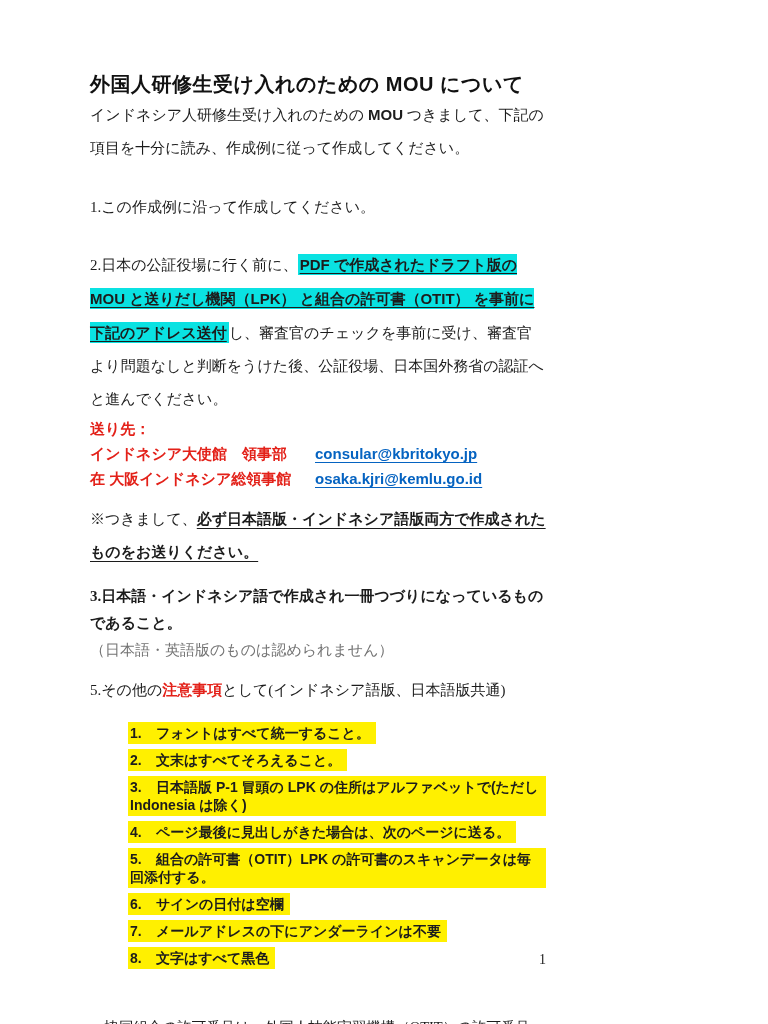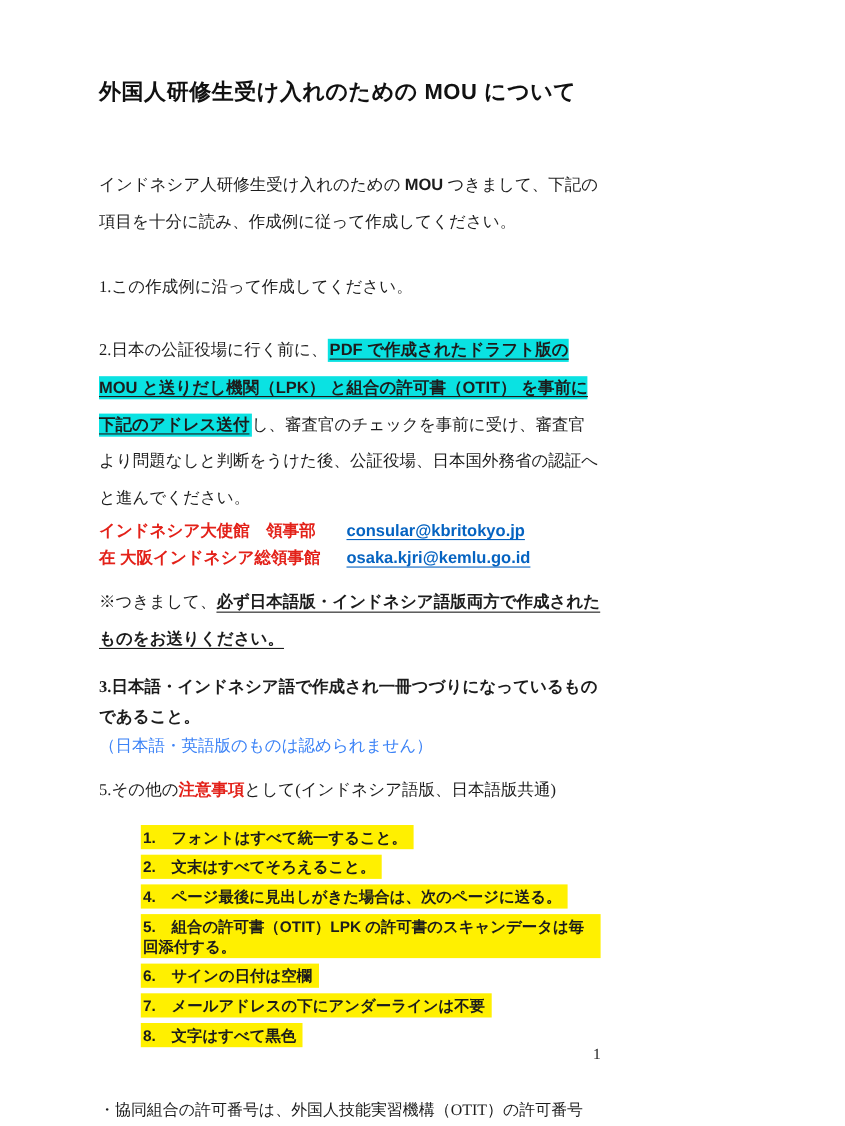--- a/index.html
+++ b/index.html
@@ -29,21 +29,20 @@
   h1.doc-title{
     font-family:"Liberation Sans","DejaVu Sans",sans-serif;
     font-size:20px;
     line-height:28px;
     font-weight:bold;
     color:#111;
     letter-spacing:0.5px;
   }
   p{font-size:15px;}
   .intro{
-    margin-top:54px;
     line-height:33px;
   }
   .intro b{font-family:"Liberation Sans",sans-serif;}
   .step1{
     margin-top:26px;
     line-height:33px;
   }
   .step2{
     margin-top:24px;
     line-height:33px;
@@ -87,21 +86,21 @@
     text-underline-offset:4px;
     padding-right:10px;
   }
   .step3{
     margin-top:14px;
     line-height:27px;
     font-weight:bold;
   }
   .step3-sub{
     line-height:27px;
-    color:#3b82f6;
+    color:#737373;
   }
   .step4{
     margin-top:16px;
     line-height:32px;
   }
   .step4 span{
     font-weight:bold;
     text-decoration:underline;
     text-underline-offset:4px;
   }
@@ -150,20 +149,21 @@
 
     <h1 class="doc-title">外国人研修生受け入れのための MOU について</h1>
 
     <p class="intro"><span>インドネシア人研修生受け入れのための </span><b>MOU</b><span> つきまして、下記の項目を十分に読み、作成例に従って作成してください。</span></p>
 
     <p class="step1">1.この作成例に沿って作成してください。</p>
 
     <p class="step2"><span>2.日本の公証役場に行く前に、</span><span class="cyan">PDF で作成されたドラフト版の MOU と送りだし機関（LPK） と組合の許可書（OTIT） を事前に下記のアドレス送付</span><span>し、審査官のチェックを事前に受け、審査官より問題なしと判断をうけた後、公証役場、日本国外務省の認証へと進んでください。</span></p>
 
     <div class="recipients">
+      <p class="red bold gothic">送り先：</p>
       <div class="recipient-row">
         <span class="recipient-name">インドネシア大使館　領事部</span>
         <a class="email">consular@kbritokyo.jp</a>
       </div>
       <div class="recipient-row">
         <span class="recipient-name">在 大阪インドネシア総領事館</span>
         <a class="email">osaka.kjri@kemlu.go.id</a>
       </div>
     </div>
 
@@ -171,20 +171,21 @@
 
     <p class="step3">3.日本語・インドネシア語で作成され一冊つづりになっているものであること。</p>
     <p class="step3-sub">（日本語・英語版のものは認められません）</p>
 
 
     <p class="step5"><span>5.その他の</span><span class="red bold">注意事項</span><span>として(インドネシア語版、日本語版共通)</span></p>
 
     <div class="notes">
       <div class="note-item"><span class="hl"><span class="num">1.</span><span>フォントはすべて統一すること。</span></span></div>
       <div class="note-item"><span class="hl"><span class="num">2.</span><span>文末はすべてそろえること。</span></span></div>
+      <div class="note-item"><span class="hl"><span class="num">3.</span><span>日本語版 P-1 冒頭の LPK の住所はアルファベットで(ただし Indonesia は除く)</span></span></div>
       <div class="note-item"><span class="hl"><span class="num">4.</span><span>ページ最後に見出しがきた場合は、次のページに送る。</span></span></div>
       <div class="note-item"><span class="hl"><span class="num">5.</span><span>組合の許可書（OTIT）LPK の許可書のスキャンデータは毎回添付する。</span></span></div>
       <div class="note-item"><span class="hl"><span class="num">6.</span><span>サインの日付は空欄</span></span></div>
       <div class="note-item"><span class="hl"><span class="num">7.</span><span>メールアドレスの下にアンダーラインは不要</span></span></div>
       <div class="note-item"><span class="hl"><span class="num">8.</span><span>文字はすべて黒色</span></span></div>
     </div>
 
     <p class="footer-note">・協同組合の許可番号は、外国人技能実習機構（OTIT）の許可番号</p>
 
   </div>

